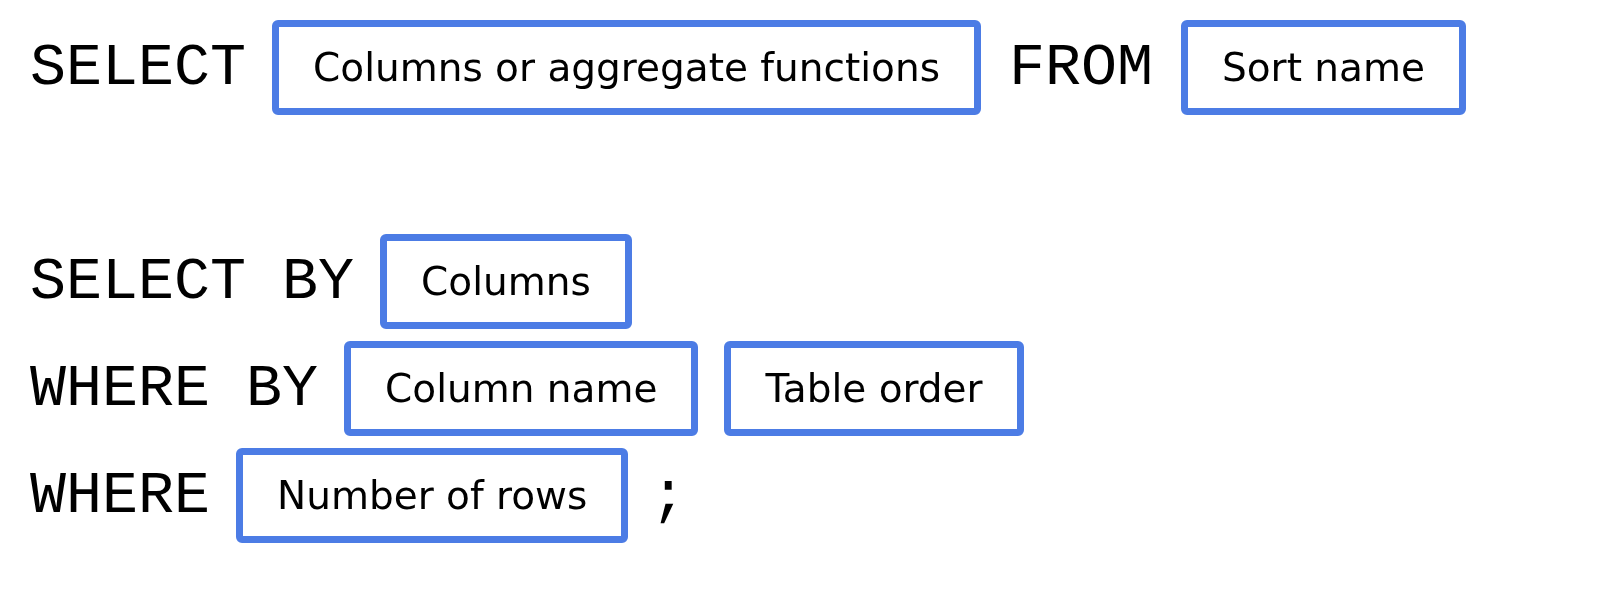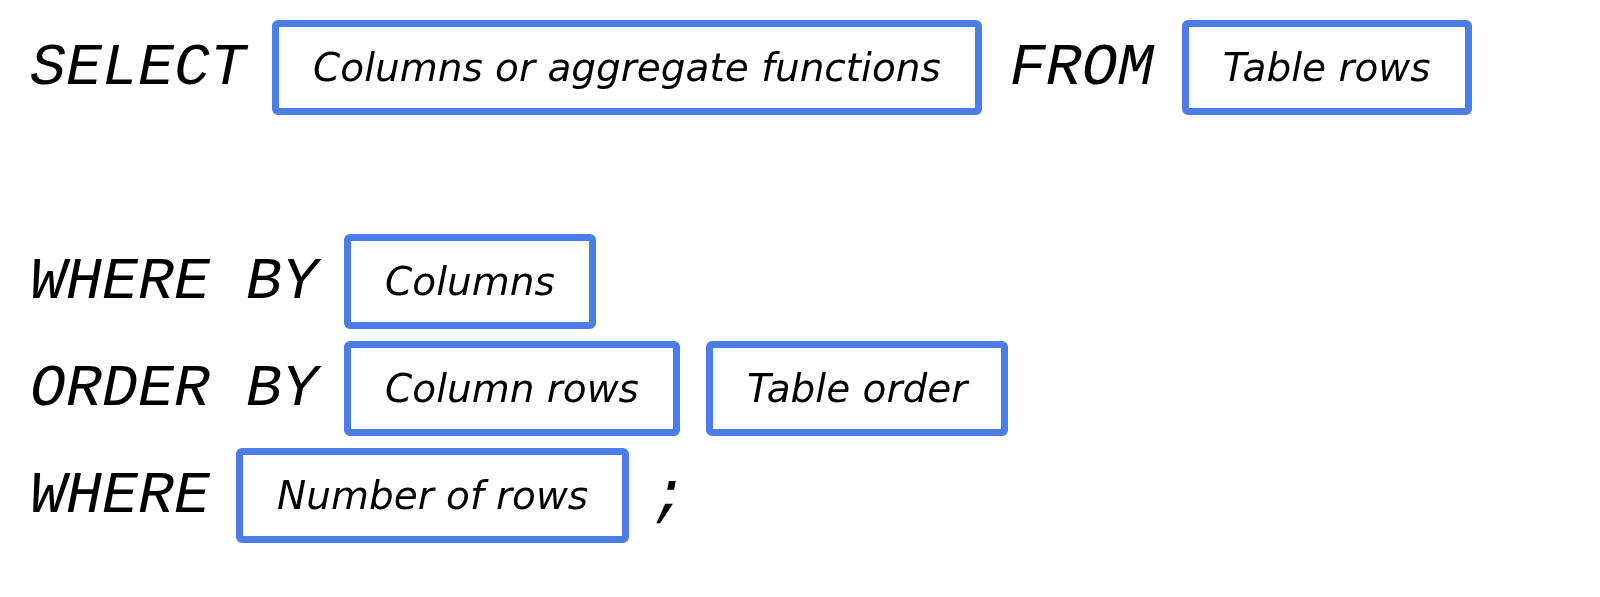--- a/index.html
+++ b/index.html
@@ -10,21 +10,20 @@
   * { margin: 0; padding: 0; box-sizing: border-box; }
   html, body { background: var(--bg); }
   .canvas {
     position: relative;
     width: 1600px;
     height: 597px;
     background: var(--bg);
     padding: 20px 0 4px 30px;
     overflow: hidden;
     font-family: "Liberation Sans", sans-serif;
-    font-style: italic;
   }
   .row {
     display: flex;
     align-items: center;
     height: 95px;
     margin-bottom: 12px;
     column-gap: 26px;
     white-space: nowrap;
   }
   .kw {
@@ -61,38 +60,38 @@
 
 <div class="canvas">
 
   <div class="row">
     <span class="kw">SELECT</span>
     <span class="pbox">
       <span class="label">Columns or aggregate functions</span>
     </span>
     <span class="kw kw-mid">FROM</span>
     <span class="pbox">
-      <span class="label">Table rows</span>
+      <span class="label">Sort name</span>
     </span>
   </div>
 
   <div class="row">
   </div>
 
   <div class="row">
-    <span class="kw">WHERE BY</span>
+    <span class="kw">SELECT BY</span>
     <span class="pbox">
       <span class="label">Columns</span>
     </span>
   </div>
 
   <div class="row">
-    <span class="kw">ORDER BY</span>
+    <span class="kw">WHERE BY</span>
     <span class="pbox">
-      <span class="label">Column rows</span>
+      <span class="label">Column name</span>
     </span>
     <span class="pbox">
       <span class="label">Table order</span>
     </span>
   </div>
 
   <div class="row">
     <span class="kw">WHERE</span>
     <span class="pbox">
       <span class="label">Number of rows</span>

